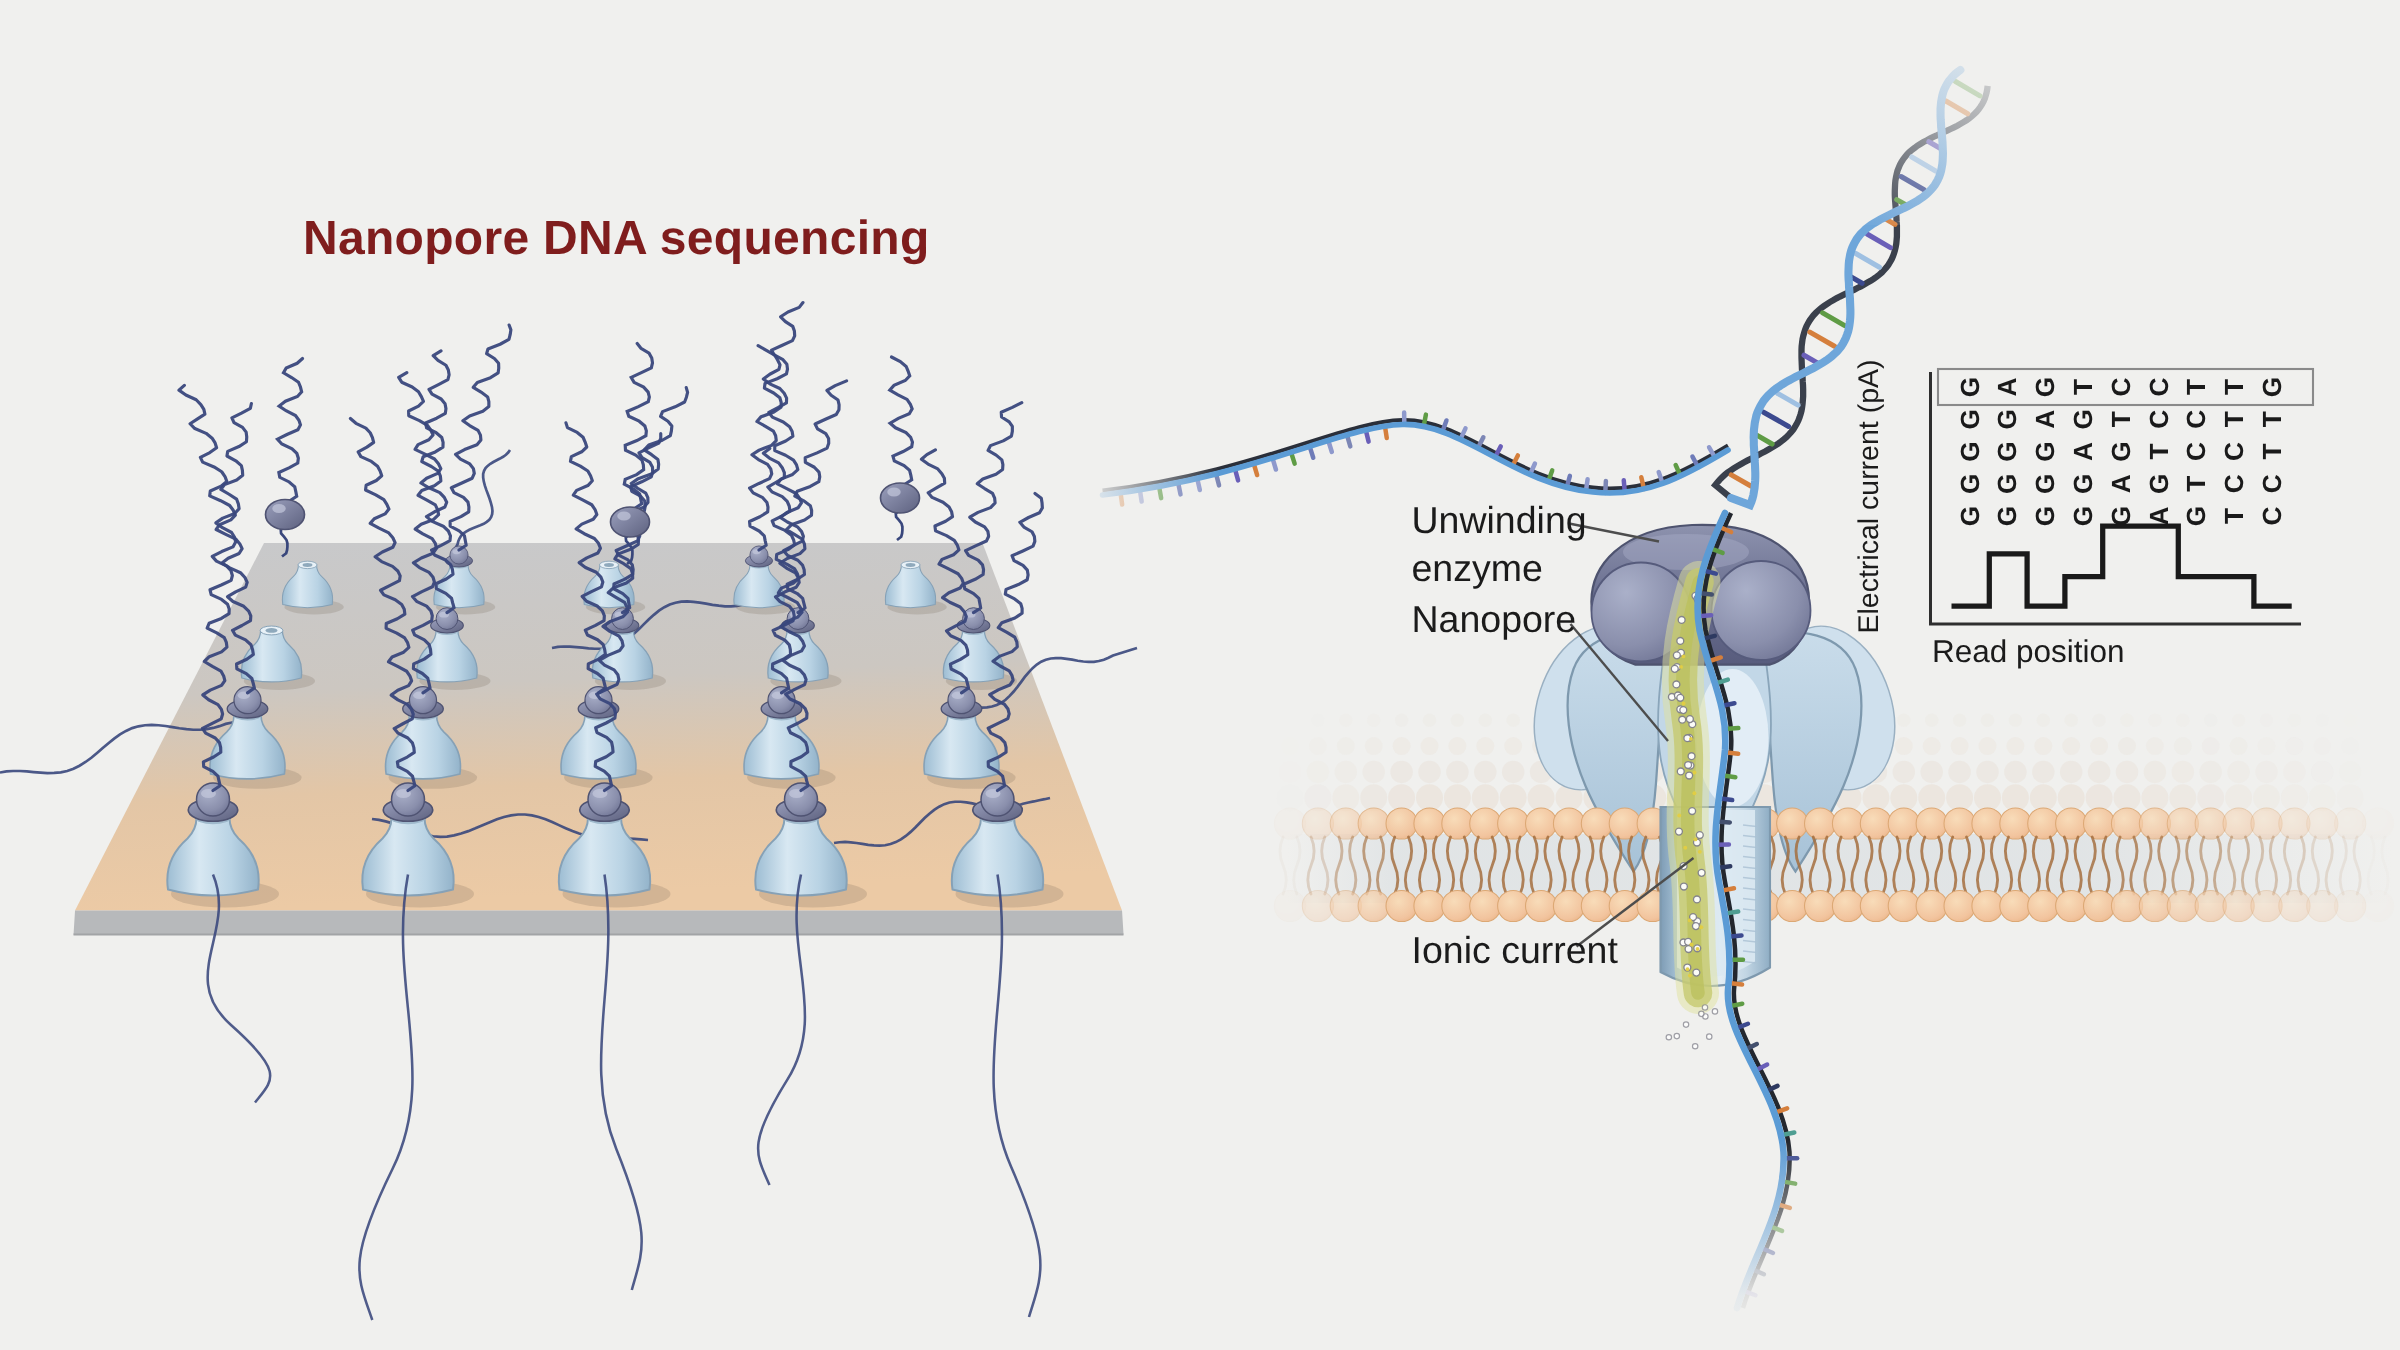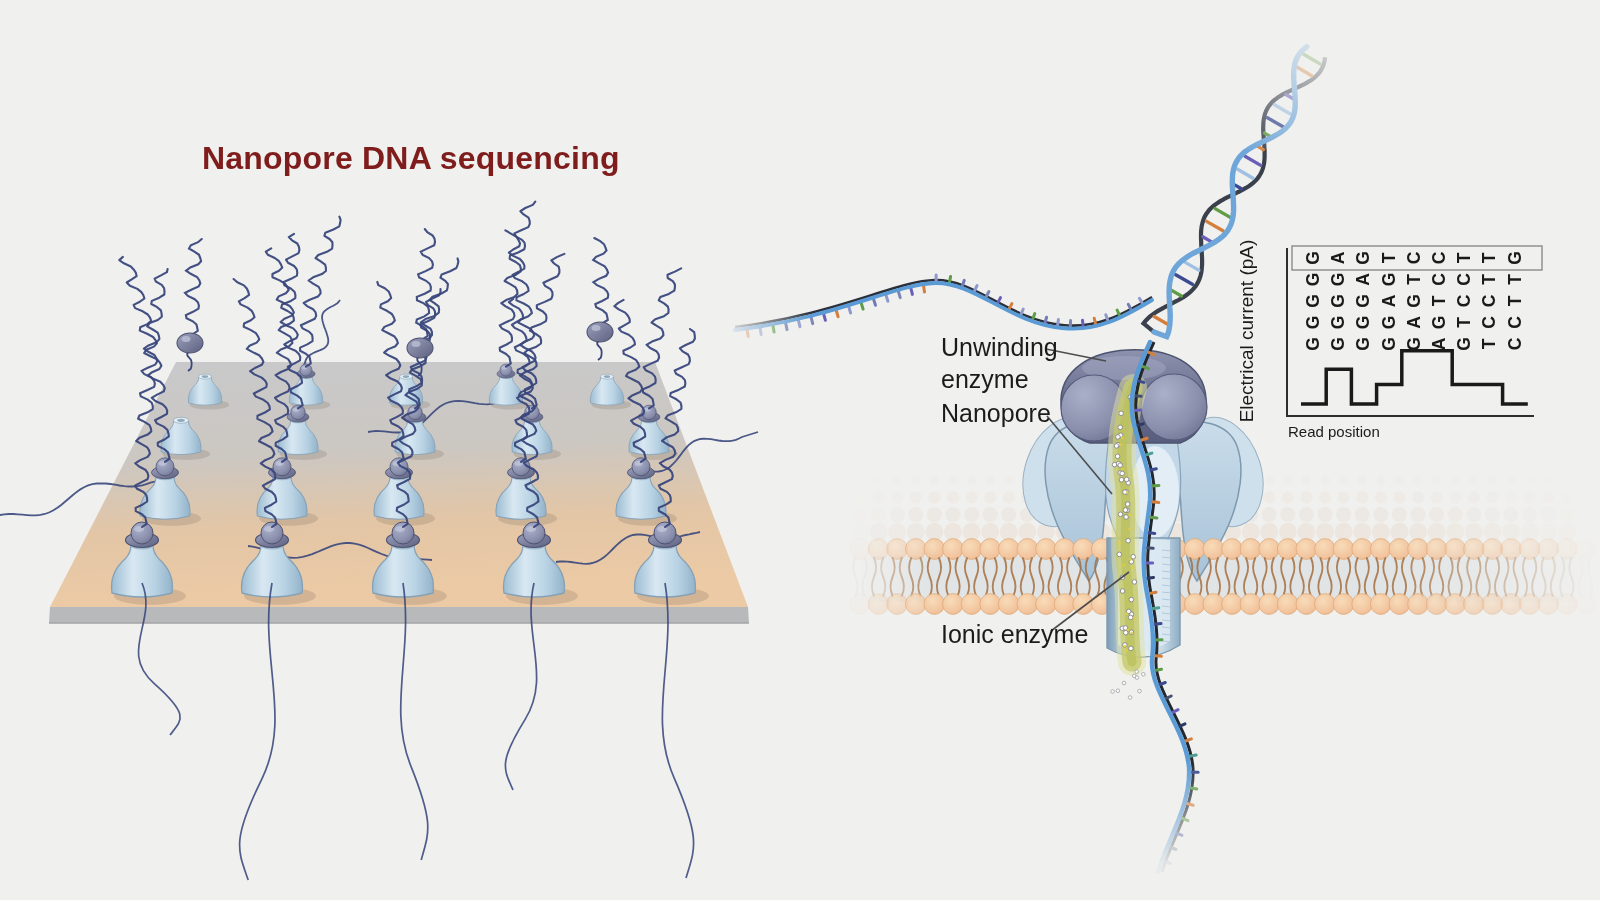--- a/index.html
+++ b/index.html
@@ -7,21 +7,21 @@
        font-family:"Liberation Sans",sans-serif;}
   .stage{position:relative;width:1600px;height:900px;}
   svg{position:absolute;left:0;top:0;}
   .txt{position:absolute;color:#1b1b1b;white-space:nowrap;}
   .title{left:202px;top:140px;font-size:32px;font-weight:bold;color:#7f1d1d;letter-spacing:.2px;}
   .lbl{font-size:25px;line-height:32px;}
   .lbl-unwind{left:941px;top:331px;}
   .lbl-nano{left:941px;top:397px;}
   .lbl-ionic{left:941px;top:618px;}
   .ylab{left:1247px;top:331px;font-size:19px;transform:translate(-50%,-50%) rotate(-90deg);}
-  .xlab{left:1288px;top:423px;font-size:15px;}
+  .xlab{left:1288px;top:423px;font-size:21px;}
 </style>
 </head>
 <body>
 
 <div class="stage">
 
 <svg width="1600" height="900" viewBox="0 0 1600 900">
   <defs>
     <linearGradient id="plateGrad" x1="0" y1="0" x2="0.12" y2="1">
       <stop offset="0" stop-color="#c8c9cb"></stop>
@@ -1078,18 +1078,18 @@
       </g>
 </svg>
 
 <div class="txt title">Nanopore DNA sequencing</div>
 
 <div class="txt lbl lbl-unwind">
   <span>Unwinding</span><br>
   <span>enzyme</span>
 </div>
 <div class="txt lbl lbl-nano">Nanopore</div>
-<div class="txt lbl lbl-ionic">Ionic enzyme</div>
+<div class="txt lbl lbl-ionic">Ionic current</div>
 
 <div class="txt ylab">Electrical current (pA)</div>
 <div class="txt xlab">Read position</div>
 
 </div>
 
 </body></html>

